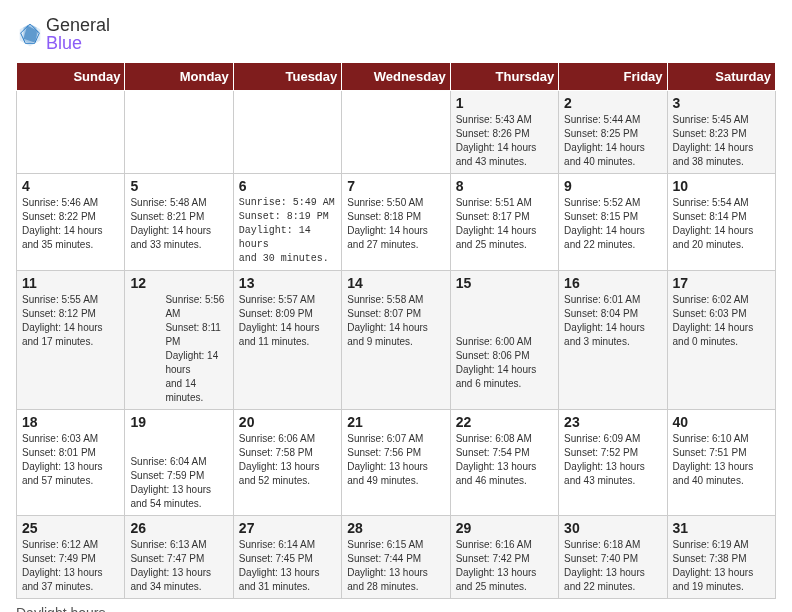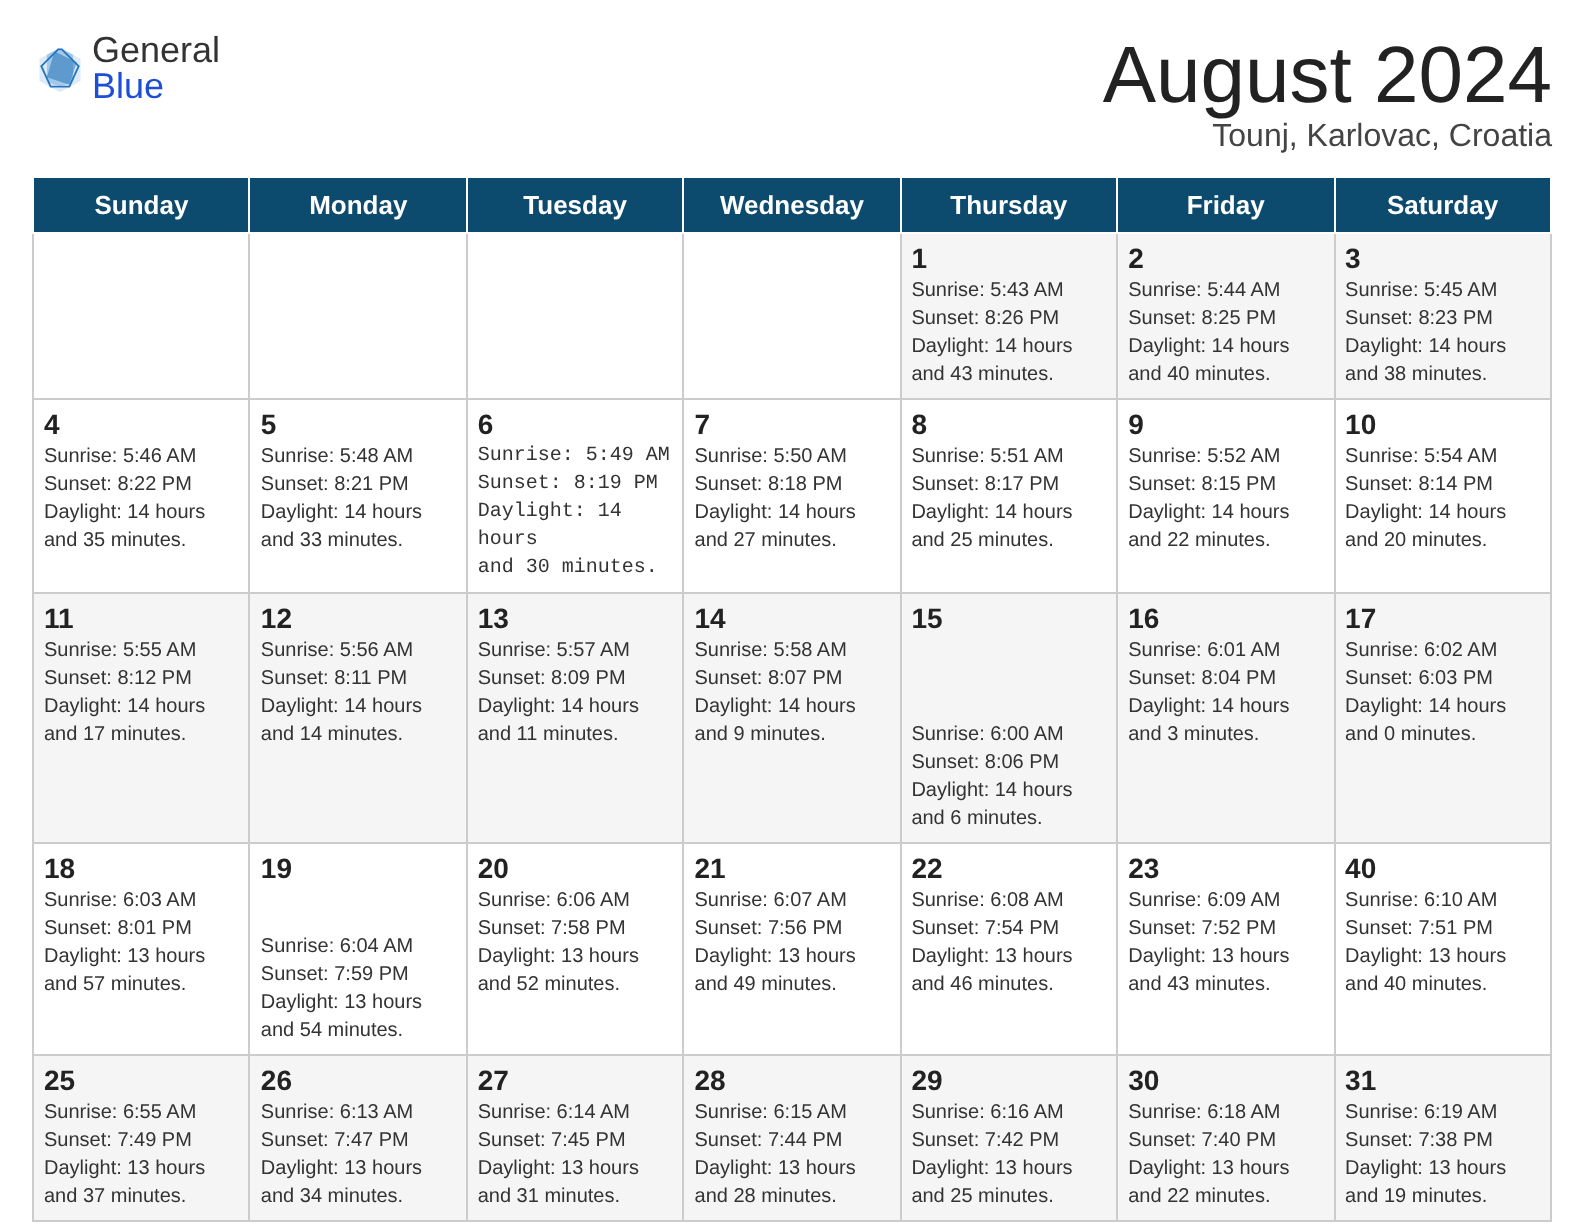--- a/index.html
+++ b/index.html
@@ -19,21 +19,21 @@
     .logo {
       display: flex;
       align-items: center;
     }
     .logo-text {
       font-size: 18px;
       font-weight: normal;
       color: #333;
       line-height: 1;
     }
-    .logo-text .blue { color: #1d4ed8; }
+    .logo-text .blue { color: #8b5cf6; }
     .logo-icon {
       width: 28px;
       height: 28px;
       margin-right: 2px;
     }
     .title-block {
       text-align: right;
     }
     .calendar-title {
       font-size: 40px;
@@ -43,26 +43,26 @@
     }
     .calendar-subtitle {
       font-size: 16px;
       color: #444;
     }
     table {
       width: 100%;
       border-collapse: collapse;
     }
     thead th {
-      background-color: #0c4a6e;
+      background-color: #7f1d1d;
       color: #fff;
       font-size: 13px;
       font-weight: bold;
       padding: 6px 4px;
-      text-align: center;
+      text-align: right;
       border: 1px solid #fff;
     }
     tbody td {
       border: 1px solid #ccc;
       vertical-align: top;
       padding: 4px 5px;
       font-size: 10.5px;
       color: #333;
       width: 108px;
       height: 78px;
@@ -107,24 +107,20 @@
       <polygon points="15,4 26,10 26,22 15,28 4,22 4,10" fill="#2276c3" opacity="0.15"></polygon>
       <path d="M8,8 Q15,3 22,8 L22,22 Q15,27 8,22 Z" fill="#2276c3" opacity="0.3"></path>
       <path d="M12,6 L24,12 L20,24 L8,20 Z" fill="#1a6bb5" opacity="0.5"></path>
       <polygon points="16,5 25,14 20,25 10,25 5,14 14,5" fill="none" stroke="#2276c3" stroke-width="1"></polygon>
     </svg>
     <div class="logo-text">
       <span>General</span><br>
       <span class="blue">Blue</span>
     </div>
   </div>
-  <div class="title-block">
-    <div class="calendar-title">August 2024</div>
-    <div class="calendar-subtitle">Tounj, Karlovac, Croatia</div>
-  </div>
 </div>
 
 <table>
   <thead>
     <tr>
     <th>Sunday</th>
         <th>Monday</th>
         <th>Tuesday</th>
         <th>Wednesday</th>
         <th>Thursday</th>
@@ -214,21 +210,21 @@
       <tr>
         <td>
           <span class="day-number">11</span>
           <div class="day-info" style="white-space: pre-line;">Sunrise: 5:55 AM
 Sunset: 8:12 PM
 Daylight: 14 hours
 and 17 minutes.</div>
         </td>
         <td>
           <span class="day-number">12</span>
-          <div class="day-info" style="white-space: pre-line;">Sunrise: 5:56 AM
+          <div class="day-info" style="white-space: pre-line; margin-left: 35px;">Sunrise: 5:56 AM
 Sunset: 8:11 PM
 Daylight: 14 hours
 and 14 minutes.</div>
         </td>
         <td>
           <span class="day-number">13</span>
           <div class="day-info" style="white-space: pre-line;">Sunrise: 5:57 AM
 Sunset: 8:09 PM
 Daylight: 14 hours
 and 11 minutes.</div>
@@ -309,21 +305,21 @@
           <span class="day-number">40</span>
           <div class="day-info" style="white-space: pre-line;">Sunrise: 6:10 AM
 Sunset: 7:51 PM
 Daylight: 13 hours
 and 40 minutes.</div>
         </td>
       </tr>
       <tr>
         <td>
           <span class="day-number">25</span>
-          <div class="day-info" style="white-space: pre-line;">Sunrise: 6:55 AM
+          <div class="day-info" style="white-space: pre-line;">Sunrise: 6:12 AM
 Sunset: 7:49 PM
 Daylight: 13 hours
 and 37 minutes.</div>
         </td>
         <td>
           <span class="day-number">26</span>
           <div class="day-info" style="white-space: pre-line;">Sunrise: 6:13 AM
 Sunset: 7:47 PM
 Daylight: 13 hours
 and 34 minutes.</div>

